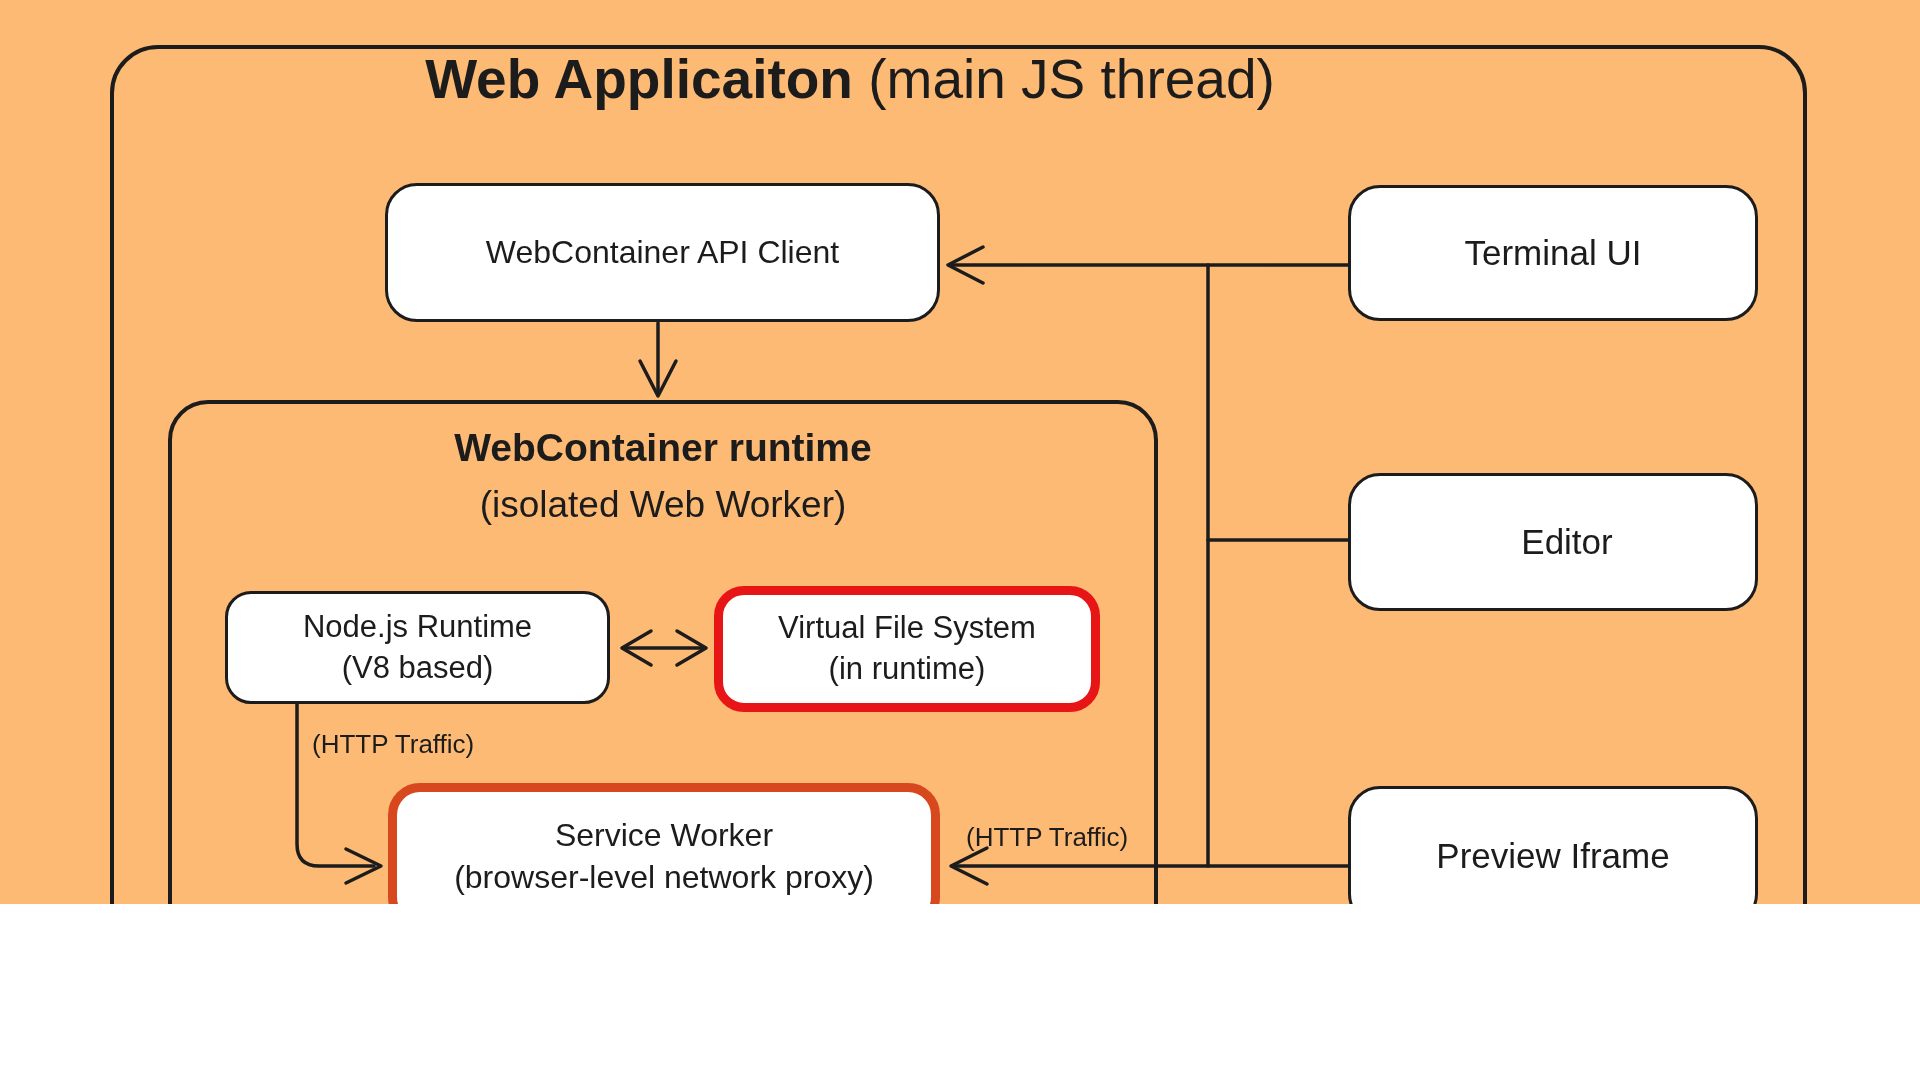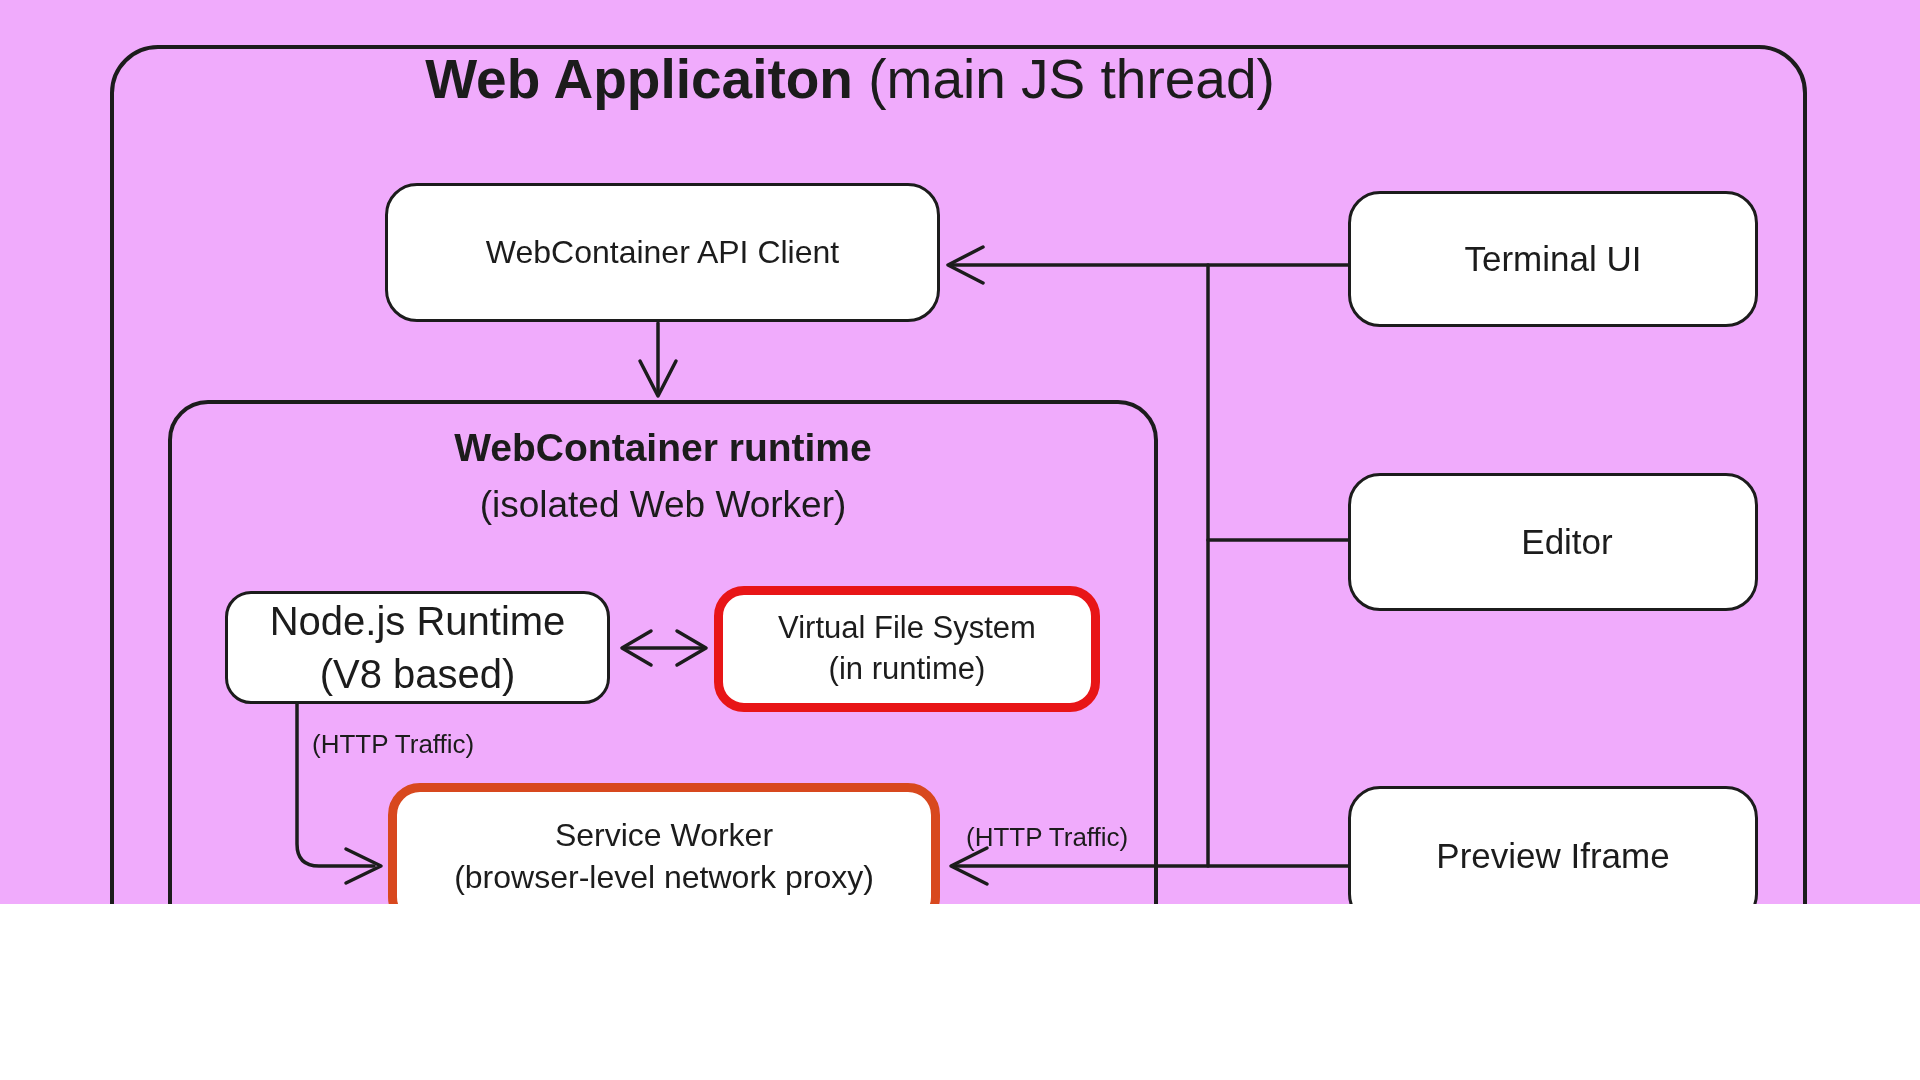--- a/index.html
+++ b/index.html
@@ -2,21 +2,21 @@
 <html><head>
 <meta charset="utf-8">
 <style>
   * { margin:0; padding:0; box-sizing:border-box; }
   html,body { background:#ffffff; }
   body {
     width:1920px; height:1080px;
     font-family:"Liberation Sans", sans-serif;
     color:#1c1c1c;
   }
-  .canvas { position:relative; width:1920px; height:904px; overflow:hidden; background:#f0abfc; }
+  .canvas { position:relative; width:1920px; height:904px; overflow:hidden; background:#fdba74; }
 
   .box {
     position:absolute;
     border:3px solid #1c1c1c;
     border-radius:32px;
     background:#fff;
     display:flex; flex-direction:column;
     align-items:center; justify-content:center;
     text-align:center;
     line-height:1.32;
@@ -40,25 +40,25 @@
     left:168px; top:400px; width:990px; height:570px;
     border-width:4px; border-radius:40px;
     justify-content:flex-start;
     background:transparent;
     text-align:right;
   }
   .runtime-title { margin-top:18px; font-size:39px; font-weight:bold; }
   .runtime-sub { margin-top:8px; font-size:37px; }
 
   .api      { left:385px; top:183px; width:555px; height:139px; font-size:32px; }
-  .terminal { left:1348px; top:191px; width:410px; height:136px; font-size:35px; }
+  .terminal { left:1348px; top:185px; width:410px; height:136px; font-size:35px; }
   .editor   { left:1348px; top:473px; width:410px; height:138px; font-size:35px;padding-left:28px; }
   .preview  { left:1348px; top:786px; width:410px; height:140px; font-size:35px; }
 
-  .nodejs   { left:225px; top:591px; width:385px; height:113px; font-size:40px; border-radius:26px; }
+  .nodejs   { left:225px; top:591px; width:385px; height:113px; font-size:31px; border-radius:26px; }
   .vfs      { left:714px; top:586px; width:386px; height:126px; font-size:31px;
               border-width:9px; border-radius:30px; }
   .sworker  { left:388px; top:783px; width:552px; height:146px; font-size:32px;
               border-width:9px; border-radius:32px; }
 
   .edge-label {
     position:absolute; font-size:26px; white-space:nowrap; color:#1c1c1c;
   }
   .lbl-http-left  { left:312px; top:729px; }
   .lbl-http-right { left:966px; top:822px; }

